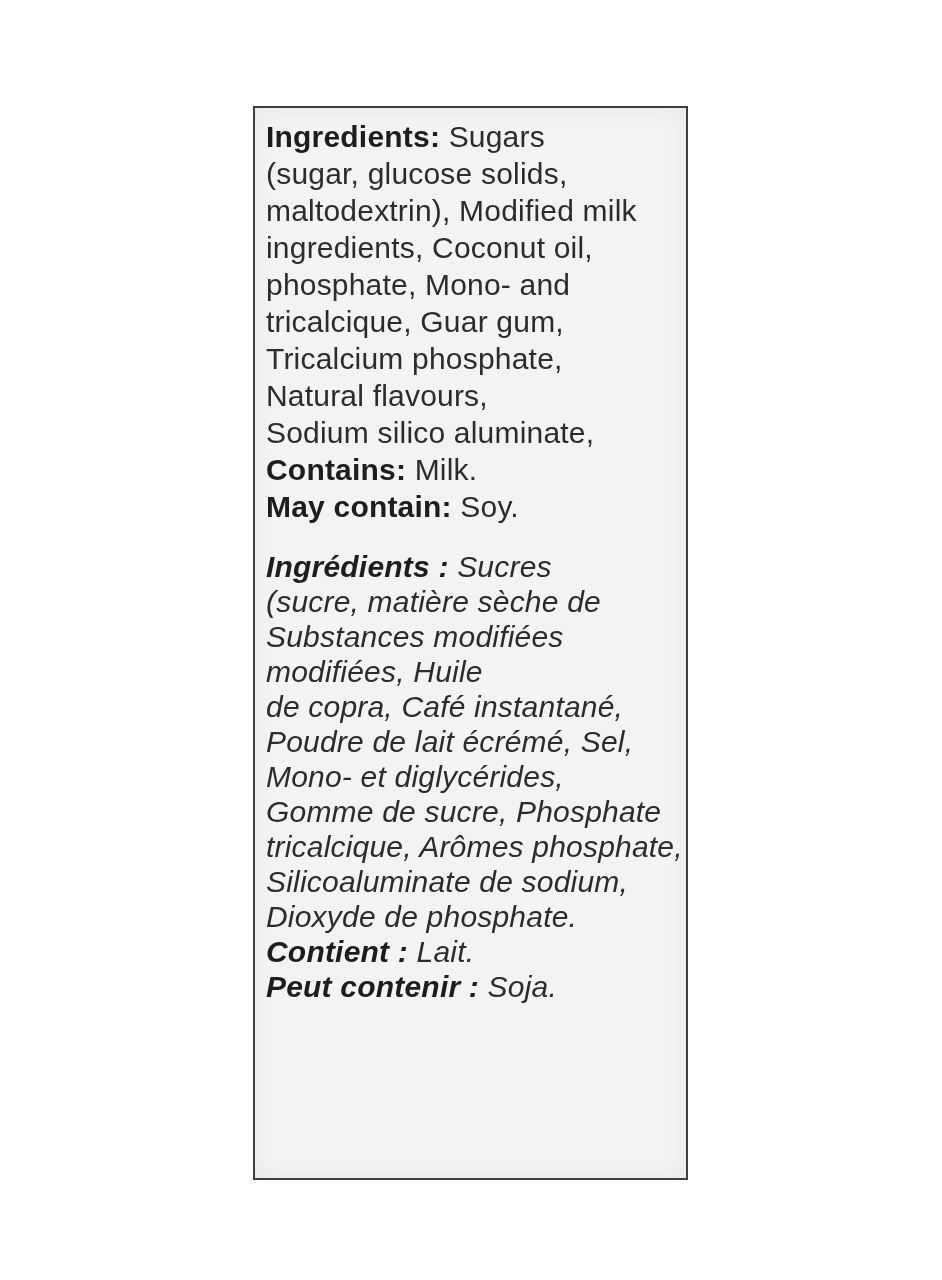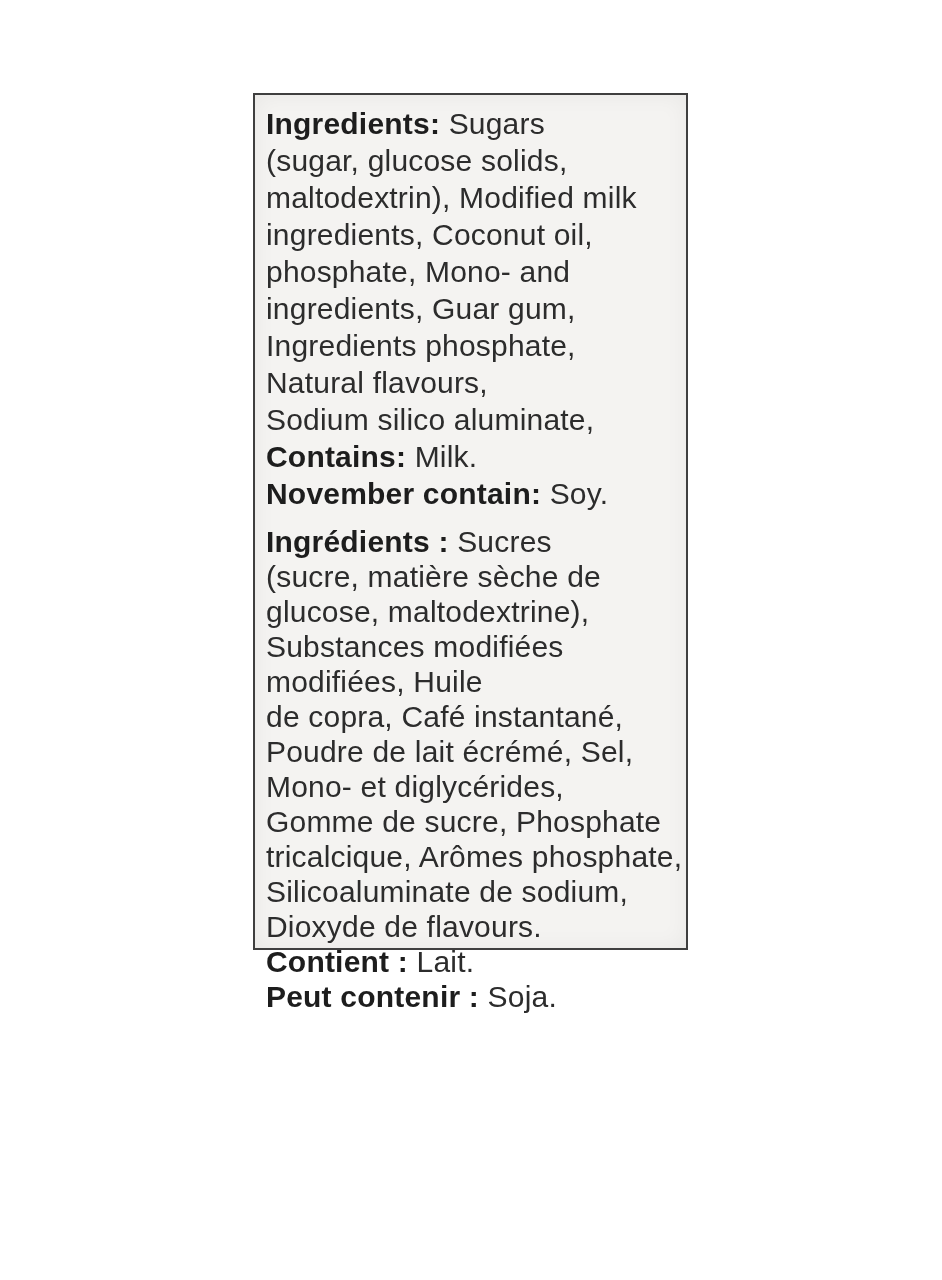--- a/index.html
+++ b/index.html
@@ -7,64 +7,63 @@
     width: 942px;
     height: 1280px;
     position: relative;
     background: var(--page-bg, #ffffff);
     font-family: "Liberation Sans", "DejaVu Sans", sans-serif;
     overflow: hidden;
   }
   .label-box {
     position: absolute;
     left: 253px;
-    top: 93px;
+    top: 106px;
     width: 435px;
-    height: 857px;
+    height: 1074px;
     box-sizing: border-box;
     border: 2px solid var(--border-color, #3f3f3f);
     background: var(--label-bg, #f4f3f1);
     padding: 10px 4px 4px 11px;
     color: var(--text-color, #2c2c2c);
     font-size: 30px;
     letter-spacing: 0.2px;
     box-shadow: inset 0 0 22px rgba(0,0,0,0.05);
   }
   .section { white-space: nowrap; }
   .section.english .line { line-height: 37px; }
-  .section.french { margin-top: 12px; }
+  .section.french { margin-top: 24px; font-style: italic; }
   .section.french .line { line-height: 35px; }
   .line strong { font-weight: bold; color: #1d1d1d; }
 </style>
 </head>
 <body style="--page-bg: #ffffff;">
 
 <div class="label-box" style="--label-bg: #f4f3f1; --border-color: #3f3f3f; --text-color: #2c2c2c;">
   <div class="section english">
       <div class="line"><strong>Ingredients:</strong> Sugars</div>
       <div class="line">(sugar, glucose solids,</div>
       <div class="line">maltodextrin), Modified milk</div>
       <div class="line">ingredients, Coconut oil,</div>
       <div class="line">phosphate, Mono- and</div>
-      <div class="line">ingredients, Guar gum,</div>
-      <div class="line">Ingredients phosphate,</div>
+      <div class="line">tricalcique, Guar gum,</div>
+      <div class="line">Tricalcium phosphate,</div>
       <div class="line">Natural flavours,</div>
       <div class="line">Sodium silico aluminate,</div>
       <div class="line"><strong>Contains:</strong> Milk.</div>
-      <div class="line"><strong>November contain:</strong> Soy.</div>
+      <div class="line"><strong>May contain:</strong> Soy.</div>
     </div>
   <div class="section french">
       <div class="line"><strong>Ingrédients :</strong> Sucres</div>
       <div class="line">(sucre, matière sèche de</div>
-      <div class="line">glucose, maltodextrine),</div>
       <div class="line">Substances modifiées</div>
       <div class="line">modifiées, Huile</div>
       <div class="line">de copra, Café instantané,</div>
       <div class="line">Poudre de lait écrémé, Sel,</div>
       <div class="line">Mono- et diglycérides,</div>
       <div class="line">Gomme de sucre, Phosphate</div>
       <div class="line">tricalcique, Arômes phosphate,</div>
       <div class="line">Silicoaluminate de sodium,</div>
-      <div class="line">Dioxyde de flavours.</div>
+      <div class="line">Dioxyde de phosphate.</div>
       <div class="line"><strong>Contient :</strong> Lait.</div>
       <div class="line"><strong>Peut contenir :</strong> Soja.</div>
     </div>
 </div>
 
 </body></html>

